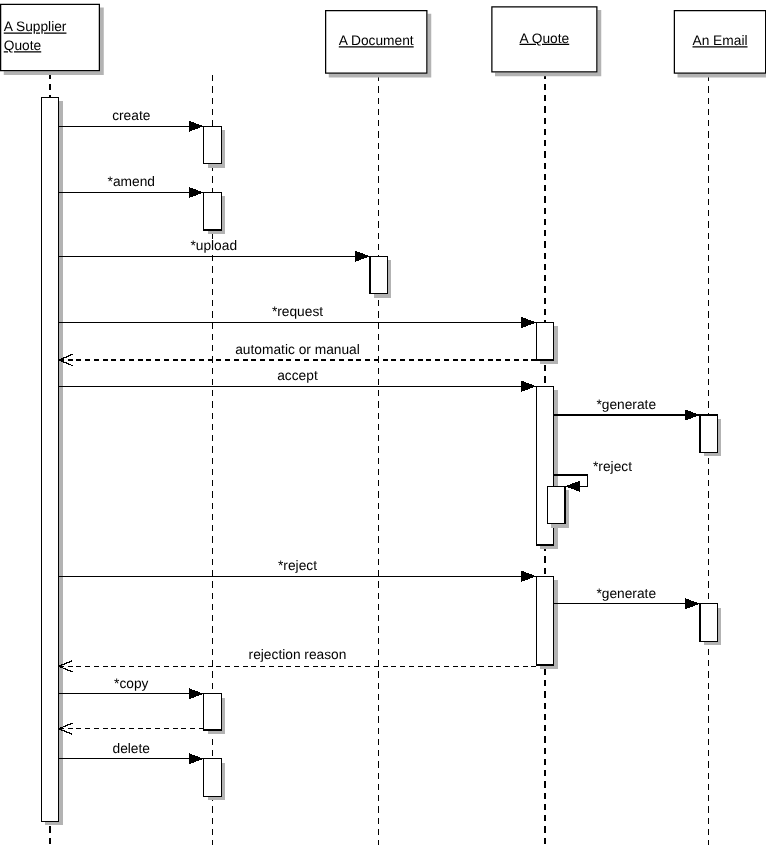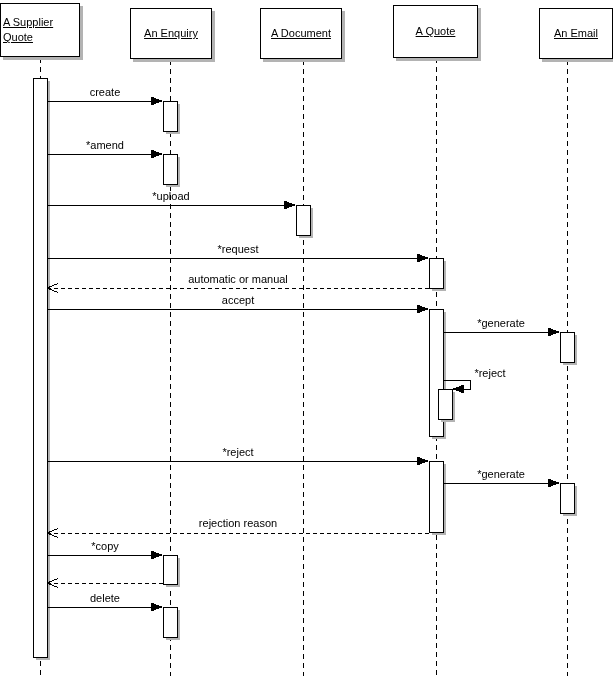--- a/index.html
+++ b/index.html
@@ -219,23 +219,20 @@
     <g>
       <line class="msg-line" x1="47" y1="607" x2="152" y2="607"></line>
       <polygon class="arrow-solid" points="163,607 151,602.5 151,611.5"></polygon>
       <text class="msg-label" x="105" y="602" text-anchor="middle">delete</text>
     </g>
   </svg>
 
   <div class="actor-box actor-supplier">
     <span>A Supplier Quote</span>
   </div>
-  <div class="actor-box actor-enquiry">
-    <span>An Enquiry</span>
-  </div>
   <div class="actor-box actor-document">
     <span>A Document</span>
   </div>
   <div class="actor-box actor-quote">
     <span>A Quote</span>
   </div>
   <div class="actor-box actor-email">
     <span>An Email</span>
   </div>
 

